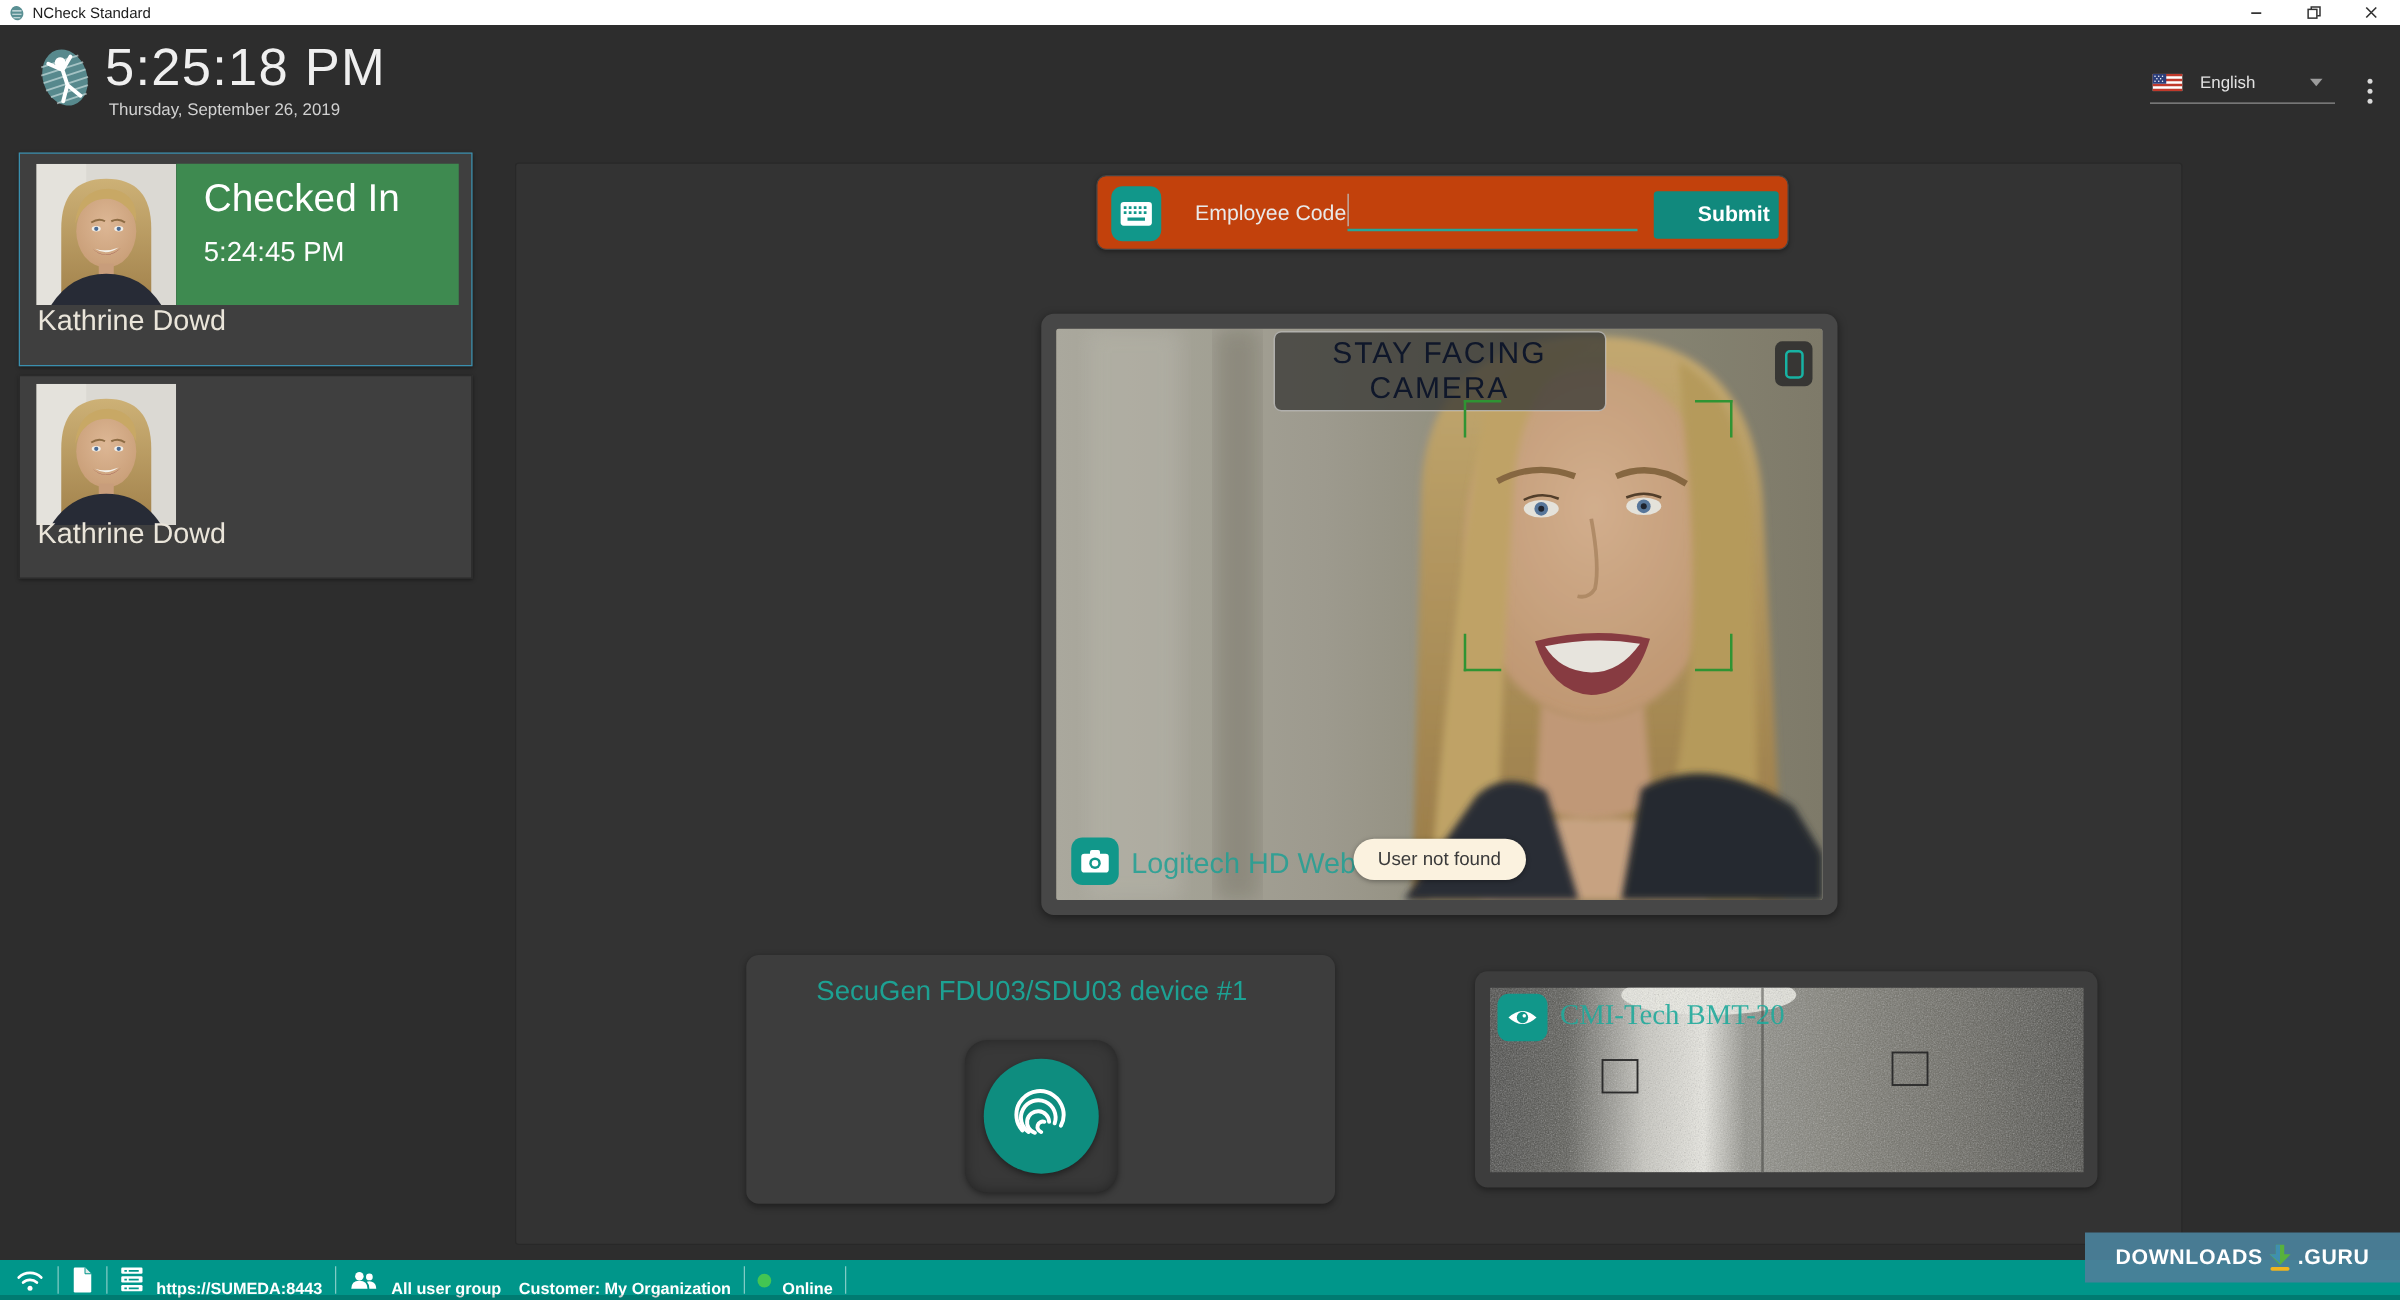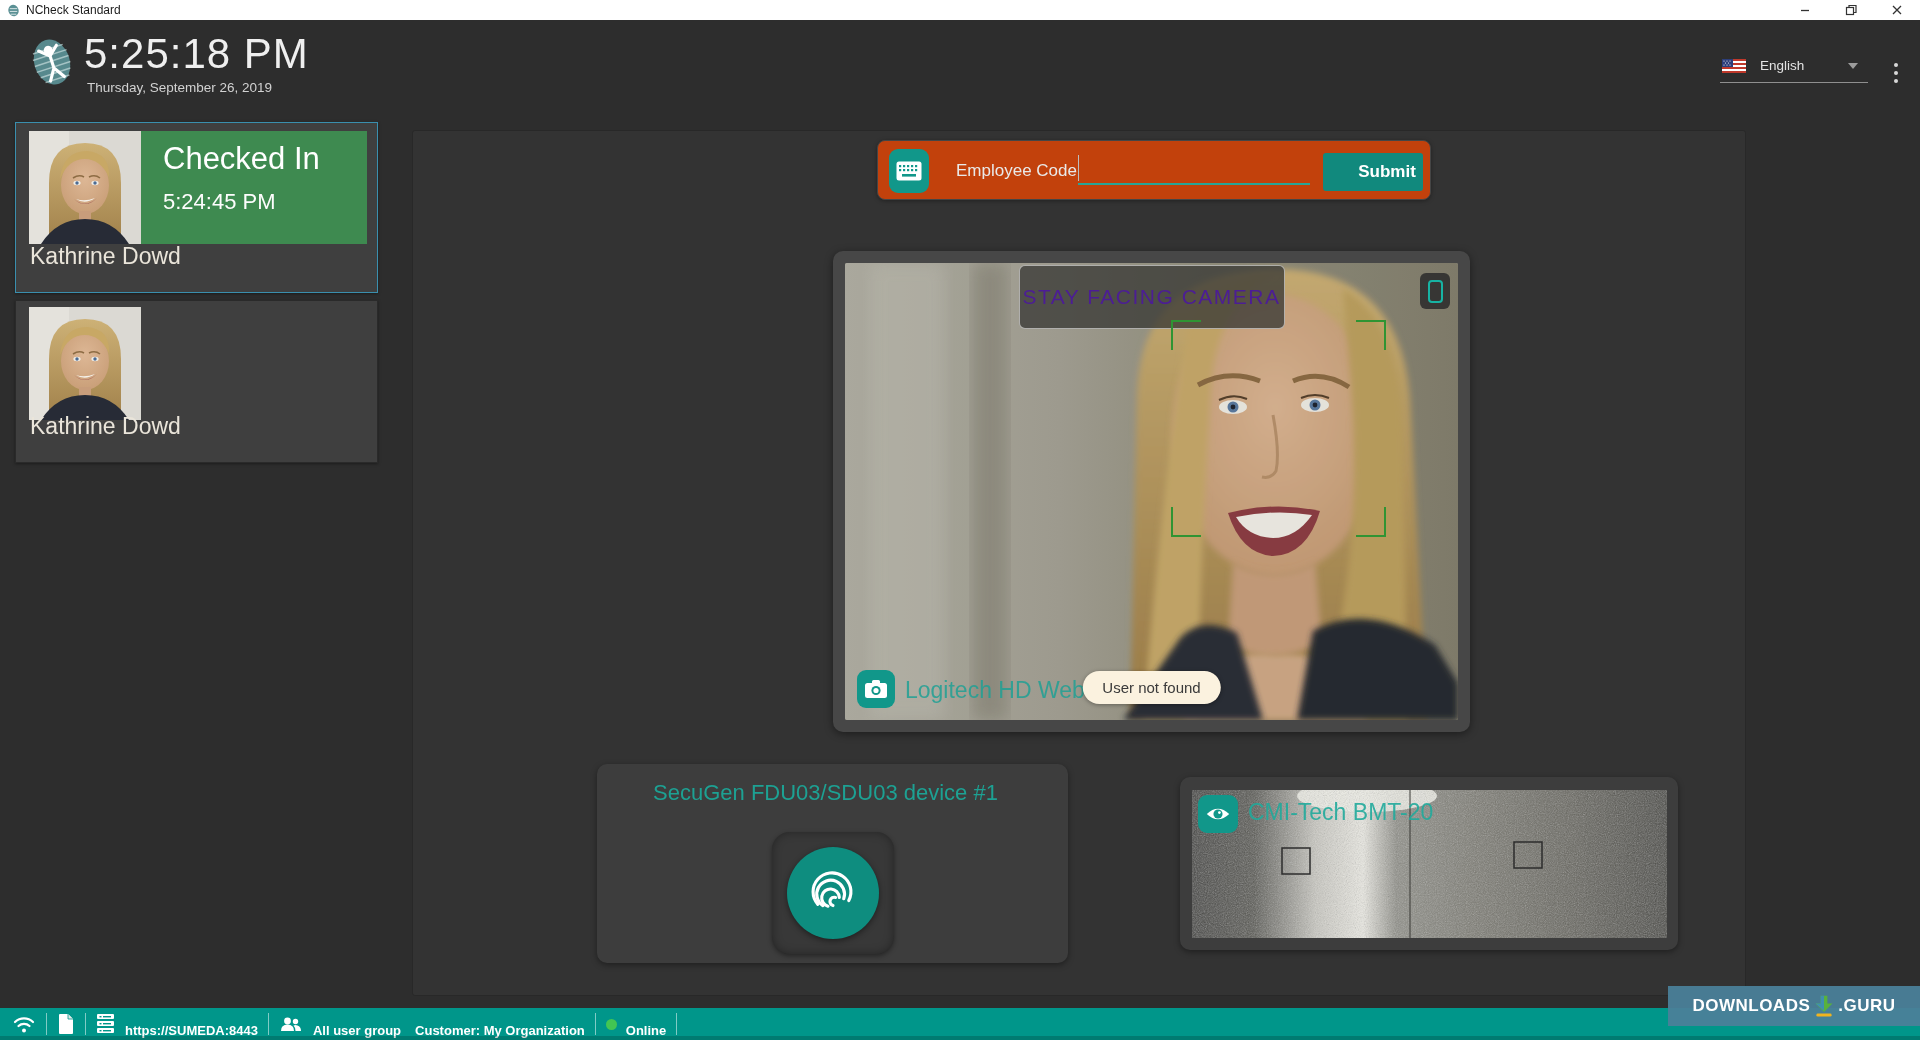--- a/index.html
+++ b/index.html
@@ -41,39 +41,39 @@
   
   .emp-row { position:absolute; left:877px; top:140px; width:554px; height:60px; background:#c2410c; border:1px solid #454545; border-radius:8px; box-shadow:0 1px 4px rgba(0,0,0,.35); }
   .kb-chip { position:absolute; left:11px; top:8px; width:40px; height:44px; border-radius:9px; background:#11978a; cursor:pointer; display:flex; align-items:center; justify-content:center; }
   .emp-label { position:absolute; left:78px; top:20px; font-size:17px; color:#e9e9e9; }
   .emp-input { position:absolute; left:200px; top:12px; width:232px; height:32px; background:transparent; border:none; border-bottom:2px solid #27a598; color:#fff; font-size:16px; outline:none; font-family:"Liberation Sans",sans-serif; }
   .emp-caret { position:absolute; left:200px; top:14px; width:1px; height:26px; background:#bdbdbd; }
   .submit-btn { position:absolute; left:445px; top:12px; width:100px; height:38px; background:#11897d; border:none; border-radius:3px; color:#fff; font-size:17px; font-weight:bold; cursor:pointer; font-family:"Liberation Sans",sans-serif;padding-left:28px; }
   
   .cam-outer { position:absolute; left:833px; top:251px; width:637px; height:481px; background:#474747; border-radius:10px; box-shadow:0 2px 8px rgba(0,0,0,.45); }
   .cam-feed { position:absolute; left:12px; top:12px; width:613px; height:457px; overflow:hidden; border-radius:2px; background:#9a978a; }
-  .cam-instruction { position:absolute; left:50%; transform:translateX(-50%); top:2px; width:266px; height:64px; background:rgba(58,58,54,.78); border:1px solid rgba(255,255,255,.55); border-radius:6px; display:flex; align-items:center; justify-content:center; font-size:21px; letter-spacing:1.5px; color:#4c1d95; }
+  .cam-instruction { position:absolute; left:50%; transform:translateX(-50%); top:2px; width:266px; height:64px; background:rgba(58,58,54,.78); border:1px solid rgba(255,255,255,.55); border-radius:6px; display:flex; align-items:center; justify-content:center; font-size:24px; letter-spacing:1.5px; color:#0f172a;text-align:center; }
   .face-box { position:absolute; left:326px; top:57px; width:215px; height:217px; }
   .fb { position:absolute; width:30px; height:30px; }
   .fb.tl { left:0; top:0; border-left:2px solid #2f9433; border-top:2px solid #2f9433; }
   .fb.tr { right:0; top:0; border-right:2px solid #2f9433; border-top:2px solid #2f9433; }
   .fb.bl { left:0; bottom:0; border-left:2px solid #2f9433; border-bottom:2px solid #2f9433; }
   .fb.br { right:0; bottom:0; border-right:2px solid #2f9433; border-bottom:2px solid #2f9433; }
   .device-toggle { position:absolute; right:8px; top:10px; width:30px; height:36px; background:rgba(42,42,42,.85); border-radius:6px; cursor:pointer; display:flex; align-items:center; justify-content:center; }
   .device-toggle i { display:block; width:15px; height:23px; border:2px solid #17b3a3; border-radius:4px; }
   .cam-chip { position:absolute; left:12px; bottom:12px; width:38px; height:38px; background:#11978a; border-radius:9px; cursor:pointer; display:flex; align-items:center; justify-content:center; }
   .cam-label { position:absolute; left:60px; bottom:16px; font-size:23px; color:rgba(32,160,148,.85); white-space:nowrap; }
   .toast { position:absolute; left:50%; transform:translateX(-50%); bottom:16px; background:#fbf2df; color:#3a3a3a; font-size:15px; padding:8px 20px; border-radius:17px; box-shadow:0 1px 4px rgba(0,0,0,.35); white-space:nowrap; }
   
   .fp-panel { position:absolute; left:597px; top:764px; width:471px; height:199px; background:#3d3d3d; border-radius:10px; box-shadow:0 2px 6px rgba(0,0,0,.4); }
   .fp-title { position:absolute; left:0; right:14px; top:16px; text-align:center; font-size:22px; color:#1da193; }
   .fp-btn-wrap { position:absolute; left:50%; transform:translateX(-50%); top:68px; width:122px; height:122px; background:#383838; border-radius:18px; box-shadow:inset 0 0 10px rgba(0,0,0,.35), 0 2px 5px rgba(0,0,0,.4); display:flex; align-items:center; justify-content:center; }
   .fp-circle { width:92px; height:92px; border-radius:50%; background:#0e8d7f; cursor:pointer; display:flex; align-items:center; justify-content:center; box-shadow:0 2px 6px rgba(0,0,0,.45); }
   
-  .iris-panel { position:absolute; left:1180px; top:777px; width:498px; height:173px; background:#3d3d3d; border-radius:10px; box-shadow:0 2px 6px rgba(0,0,0,.4); }
+  .iris-panel { position:absolute; left:1180px; top:777px; width:498px; height:173px; background:#3d3d3d; border-radius:10px; box-shadow:0 2px 6px rgba(0,0,0,.4);font-family:Liberation Serif, serif; }
   .iris-img { position:absolute; left:12px; top:13px; width:475px; height:148px; overflow:hidden; }
   .eye-chip { position:absolute; left:18px; top:18px; width:40px; height:38px; background:#11978a; border-radius:9px; cursor:pointer; display:flex; align-items:center; justify-content:center; }
   .iris-label { position:absolute; left:68px; top:22px; font-size:23px; color:rgba(32,170,155,.9); white-space:nowrap; }
   
   .statusbar { position:absolute; left:0; top:1008px; width:1920px; height:32px; background:#00968a; display:flex; align-items:center; font-size:13px; font-weight:bold; color:#fff; }
   .statusbar::after { content:""; position:absolute; left:0; bottom:0; width:100%; height:4px; background:rgba(0,0,0,.18); }
   .sb-sep { width:1px; height:22px; background:rgba(255,255,255,.5); margin:0 10px; flex:none; }
   .sb-ico { flex:none; display:flex; align-items:center; justify-content:center; }
   .sb-txt { white-space:nowrap;margin-top:12px; }
   .online-dot { width:11px; height:11px; border-radius:50%; background:#43c553; margin-right:9px; flex:none; }

